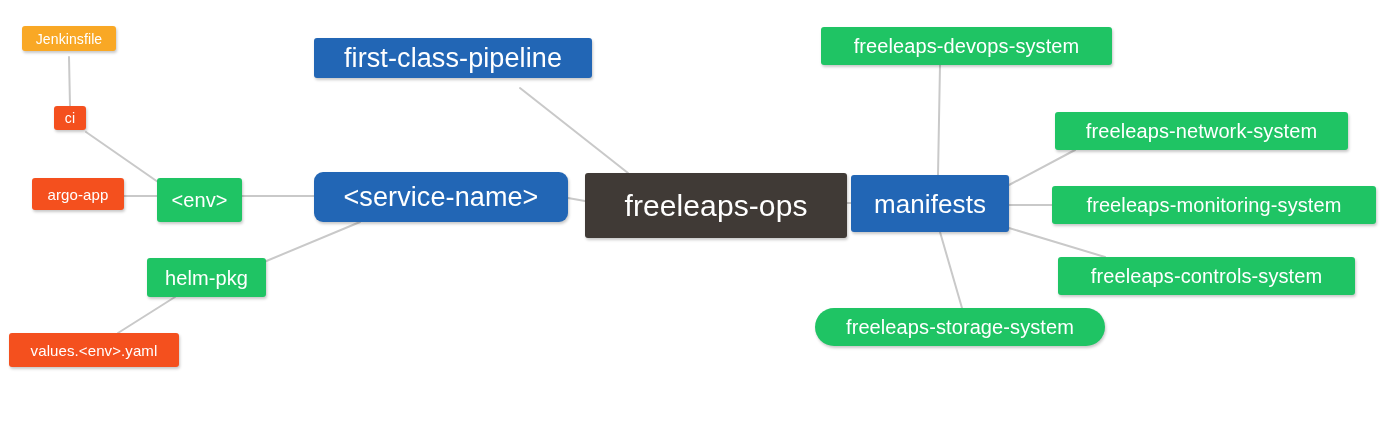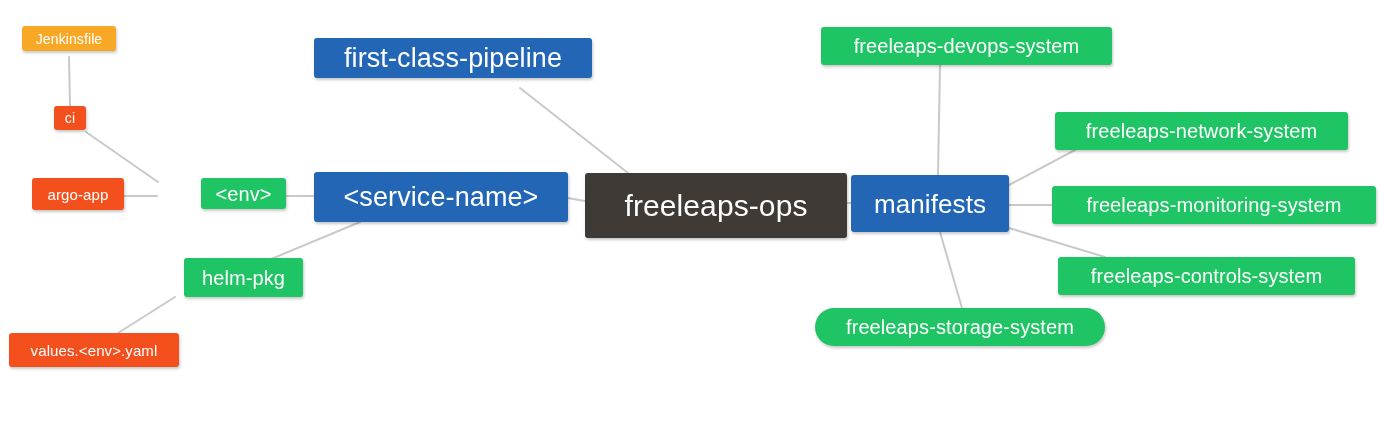--- a/index.html
+++ b/index.html
@@ -55,25 +55,25 @@
       <line x1="938" y1="175" x2="940" y2="65" stroke="#c9c9c9" stroke-width="2" stroke-linecap="round"></line>
       <line x1="1009" y1="185" x2="1075" y2="150" stroke="#c9c9c9" stroke-width="2" stroke-linecap="round"></line>
       <line x1="1009" y1="205" x2="1052" y2="205" stroke="#c9c9c9" stroke-width="2" stroke-linecap="round"></line>
       <line x1="1009" y1="228" x2="1105" y2="257" stroke="#c9c9c9" stroke-width="2" stroke-linecap="round"></line>
       <line x1="940" y1="232" x2="962" y2="308" stroke="#c9c9c9" stroke-width="2" stroke-linecap="round"></line>
     </svg>
   <div id="node-layer">
       <div class="node" style="left: 22px; top: 26px; width: 94px; height: 25px; background: rgb(249, 168, 37); font-size: 14px;">Jenkinsfile</div>
       <div class="node" style="left: 54px; top: 106px; width: 32px; height: 24px; background: rgb(244, 80, 30); font-size: 14px;">ci</div>
       <div class="node" style="left: 32px; top: 178px; width: 92px; height: 32px; background: rgb(244, 80, 30); font-size: 15px;">argo-app</div>
-      <div class="node" style="left: 157px; top: 178px; width: 85px; height: 31px; background: rgb(31, 196, 100); font-size: 20px; margin-left: 44px;">&lt;env&gt;</div>
-      <div class="node" style="left: 147px; top: 258px; width: 119px; height: 39px; background: rgb(31, 196, 100); font-size: 20px; margin-left: 37px;">helm-pkg</div>
+      <div class="node" style="left: 157px; top: 178px; width: 85px; height: 44px; background: rgb(31, 196, 100); font-size: 20px;">&lt;env&gt;</div>
+      <div class="node" style="left: 147px; top: 258px; width: 119px; height: 39px; background: rgb(31, 196, 100); font-size: 20px;">helm-pkg</div>
       <div class="node" style="left: 9px; top: 333px; width: 170px; height: 34px; background: rgb(244, 80, 30); font-size: 15px;">values.&lt;env&gt;.yaml</div>
       <div class="node" style="left: 314px; top: 38px; width: 278px; height: 40px; background: rgb(34, 102, 181); font-size: 27px;">first-class-pipeline</div>
-      <div class="node" style="left: 314px; top: 172px; width: 254px; height: 50px; background: rgb(34, 102, 181); font-size: 27px;">&lt;service-name&gt;</div>
+      <div class="node" style="left: 314px; top: 172px; width: 254px; height: 50px; background: rgb(34, 102, 181); font-size: 27px; border-radius: 9px;">&lt;service-name&gt;</div>
       <div class="node" style="left: 585px; top: 173px; width: 262px; height: 65px; background: rgb(64, 58, 54); font-size: 30px;">freeleaps-ops</div>
       <div class="node" style="left: 851px; top: 175px; width: 158px; height: 57px; background: rgb(34, 102, 181); font-size: 26px;">manifests</div>
       <div class="node" style="left: 797px; top: 27px; width: 291px; height: 38px; background: rgb(31, 196, 100); font-size: 20px; margin-left: 24px;">freeleaps-devops-system</div>
       <div class="node" style="left: 1055px; top: 112px; width: 293px; height: 38px; background: rgb(31, 196, 100); font-size: 20px;">freeleaps-network-system</div>
       <div class="node" style="left: 1052px; top: 186px; width: 324px; height: 38px; background: rgb(31, 196, 100); font-size: 20px;">freeleaps-monitoring-system</div>
       <div class="node" style="left: 1058px; top: 257px; width: 297px; height: 38px; background: rgb(31, 196, 100); font-size: 20px;">freeleaps-controls-system</div>
       <div class="node" style="left: 815px; top: 308px; width: 290px; height: 38px; background: rgb(31, 196, 100); font-size: 20px; border-radius: 19px;">freeleaps-storage-system</div>
     </div>
 </div>
 

